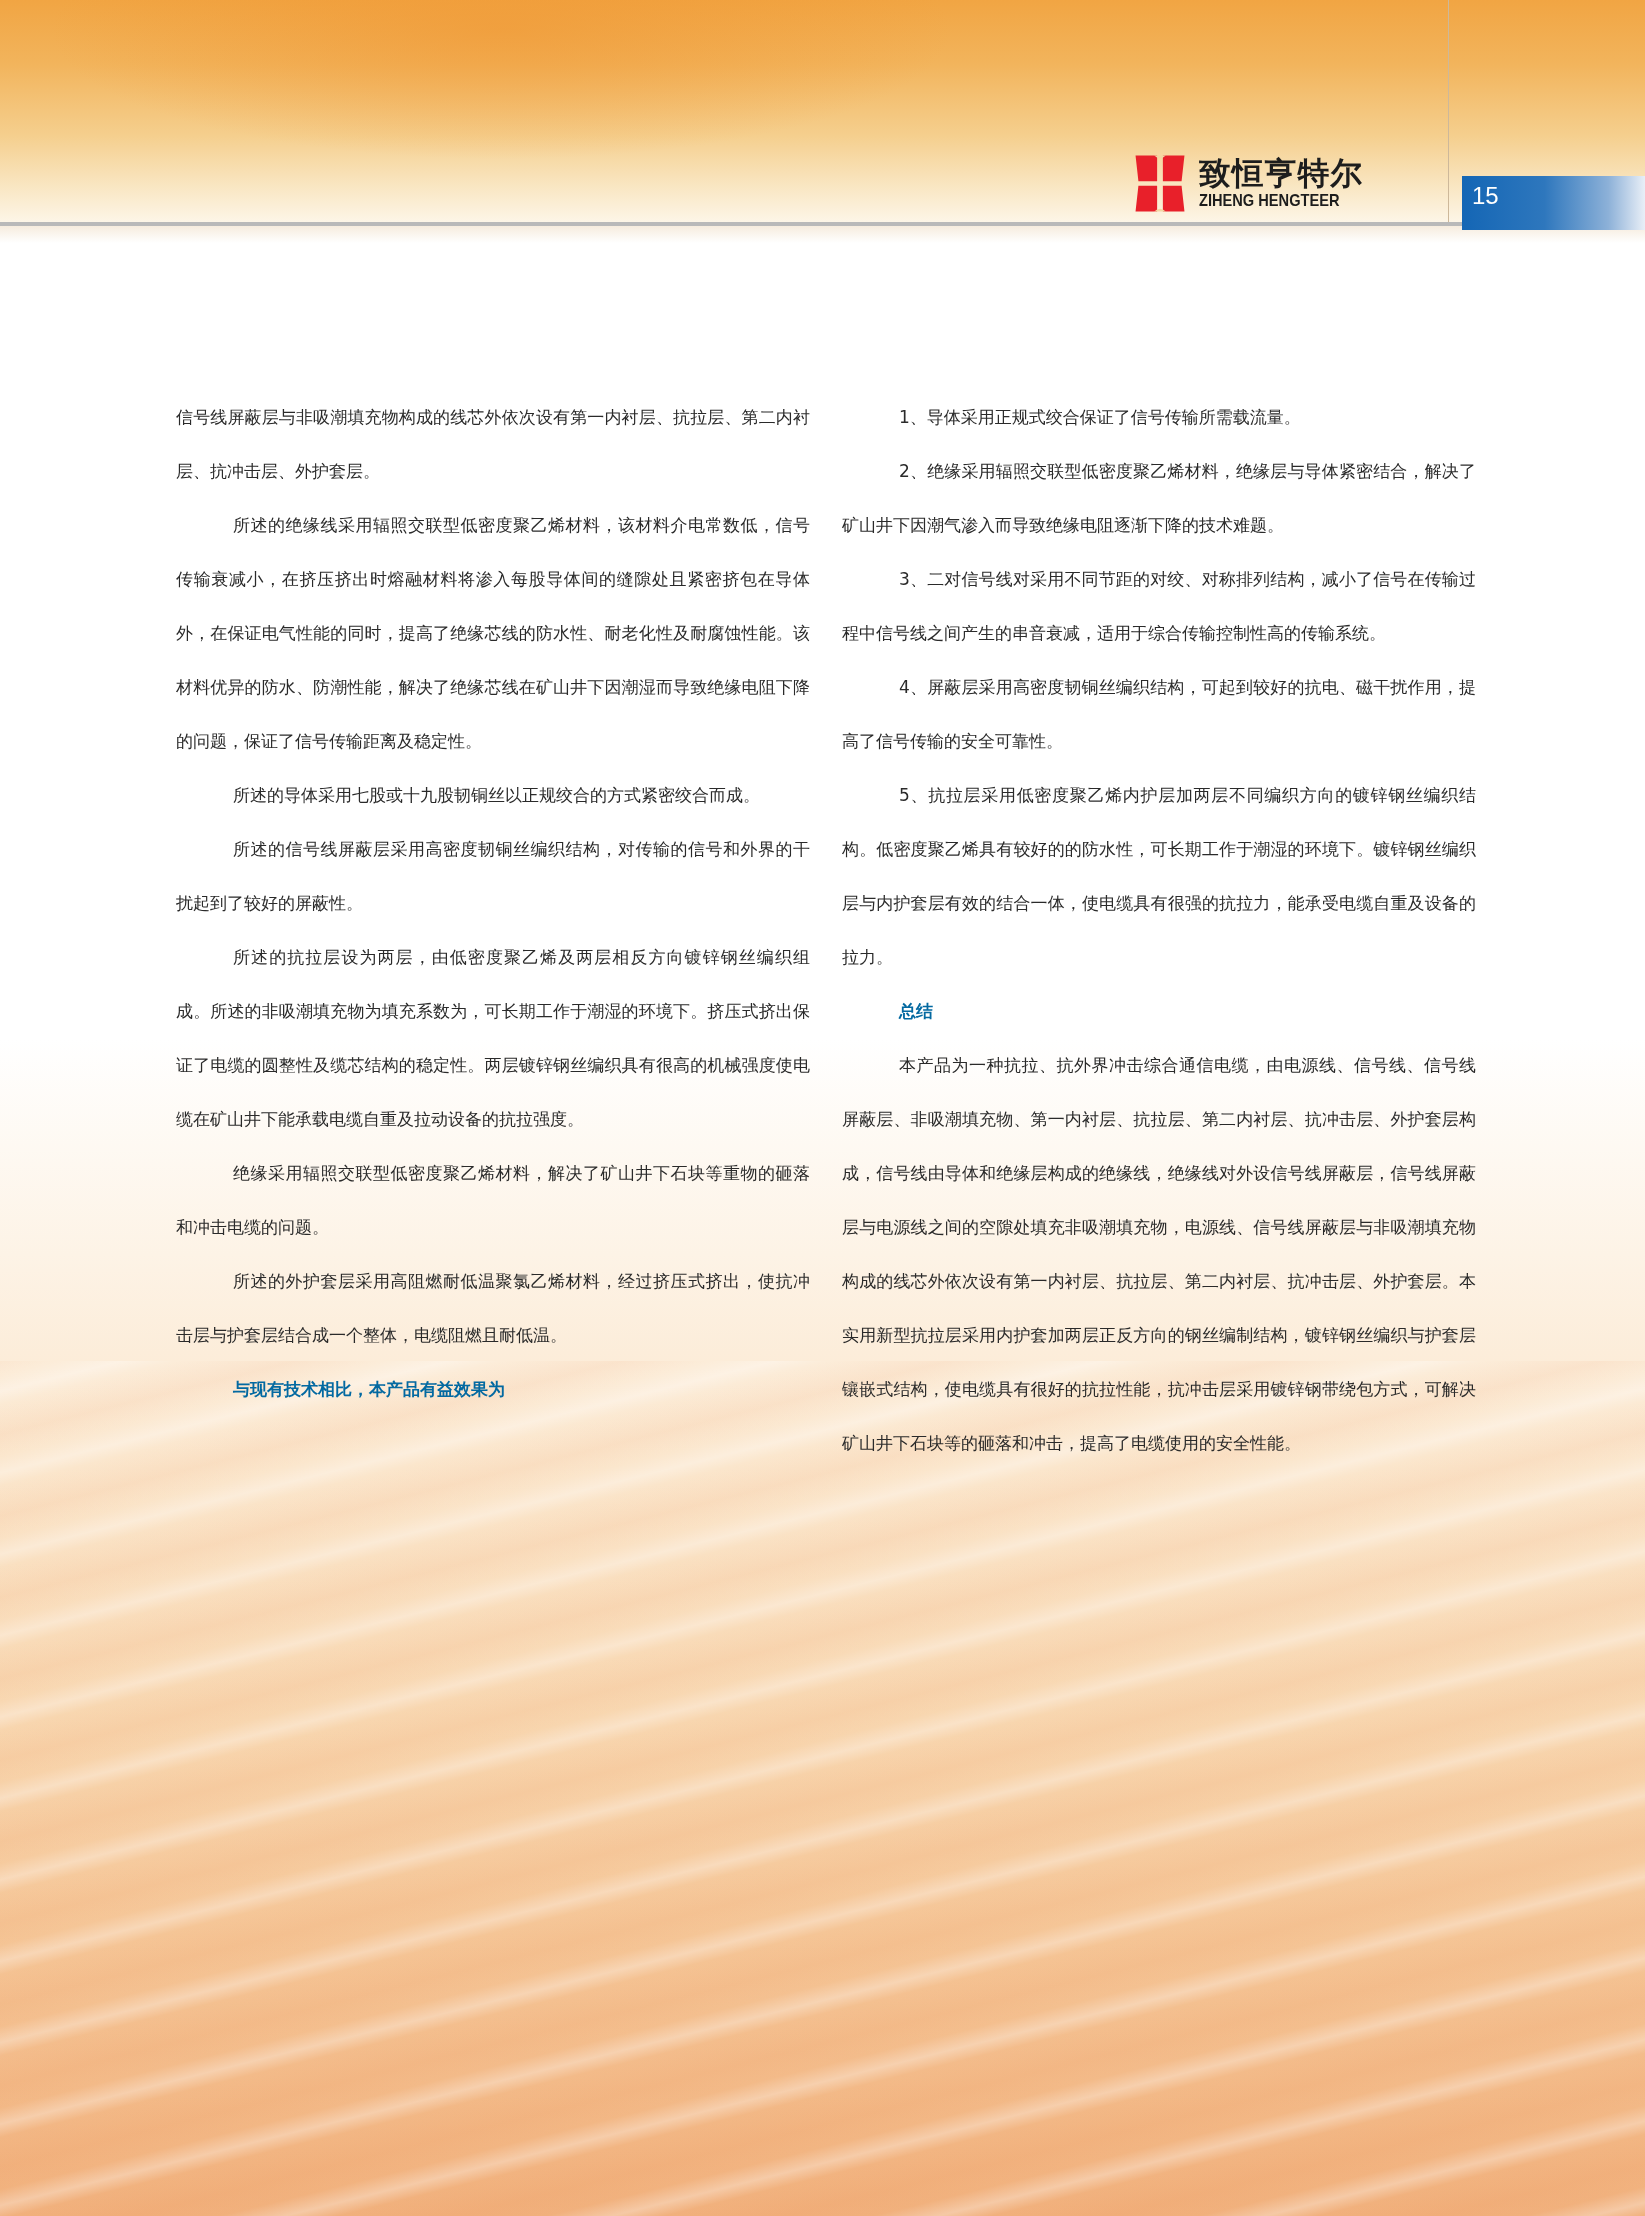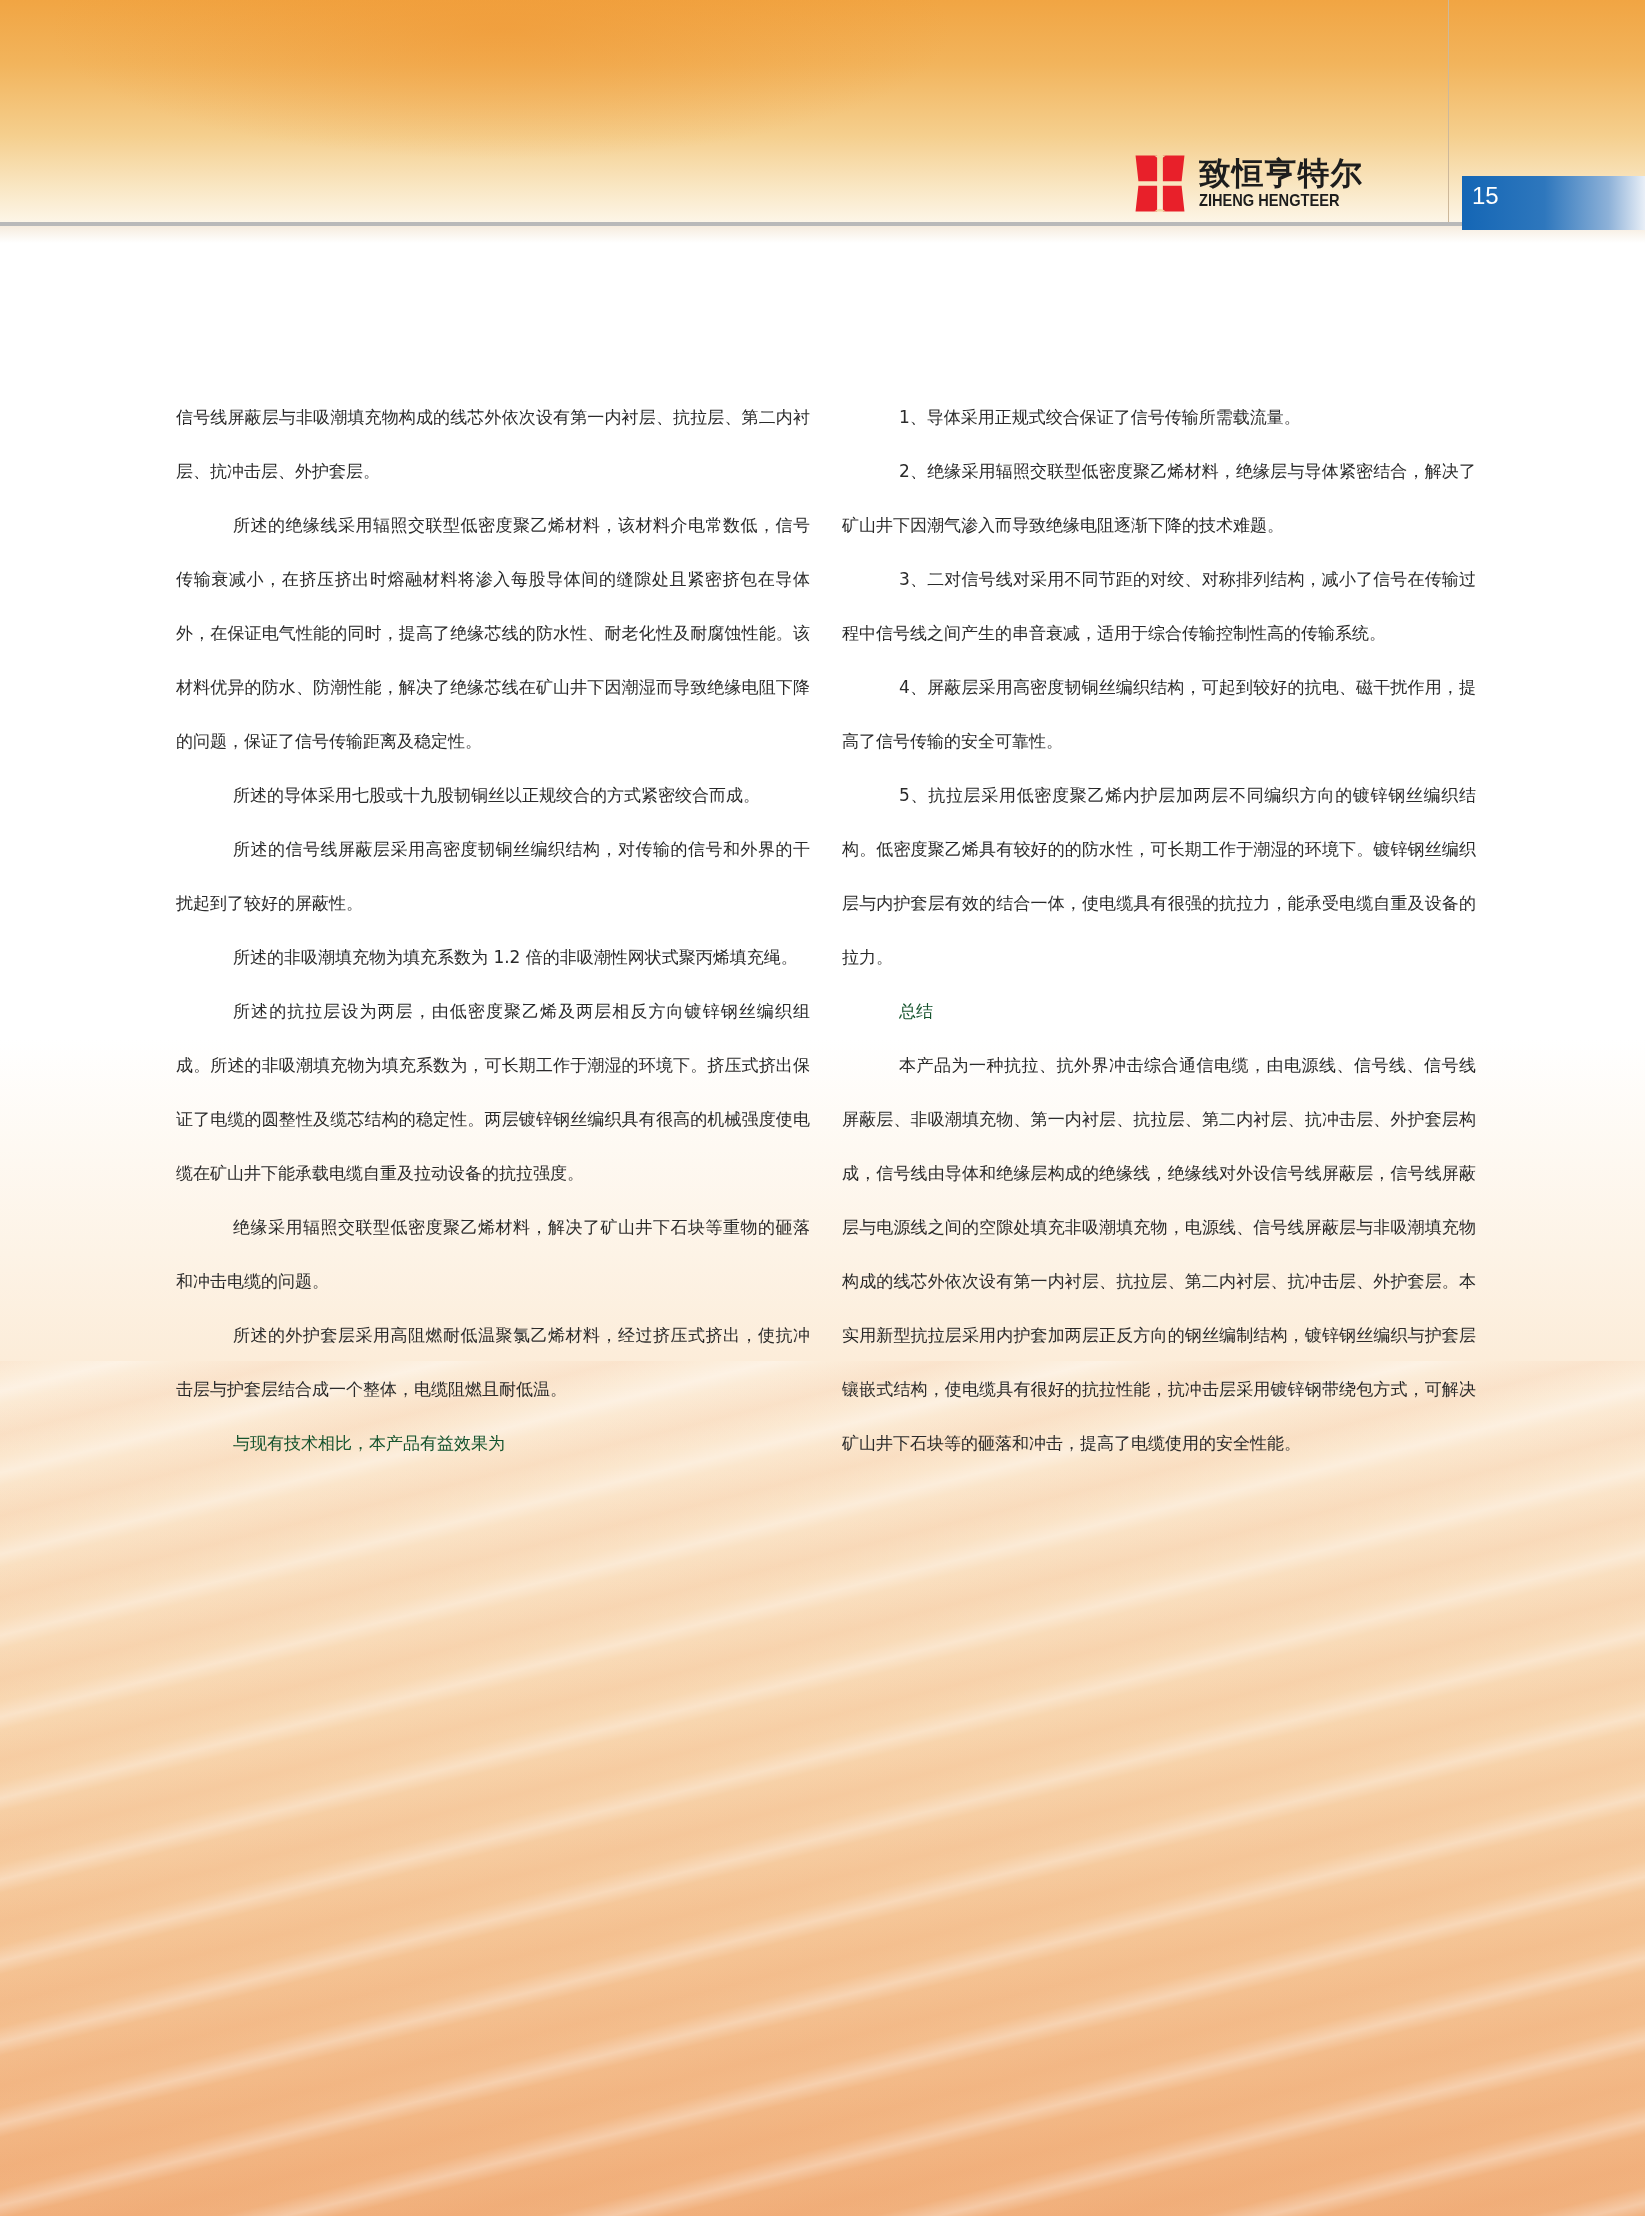--- a/index.html
+++ b/index.html
@@ -68,21 +68,21 @@
   
   .col {
     position:absolute; top:390px; width:634px;
     font-size:17px; line-height:54px; color:#2a2a2a;
     text-align:justify;
   }
   .col-left { left:176px; }
   .col-right { left:842px; }
   .col p { margin:0; }
   .col p.indent { text-indent:57px; }
-  .col p.heading { text-indent:57px; font-weight:normal; color:#14532d; }
+  .col p.heading { text-indent:57px; font-weight:bold; color:#0369a1; }
 </style>
 </head>
 <body>
 
 <div class="page-bg"></div>
 <div class="silk"></div>
 
 <div class="header"></div>
 <div class="header-divider"></div>
 <div class="header-line"></div>
@@ -104,21 +104,20 @@
   </div>
 </div>
 
 <div class="page-num">15</div>
 
 <div class="col col-left">
   <p>信号线屏蔽层与非吸潮填充物构成的线芯外依次设有第一内衬层、抗拉层、第二内衬层、抗冲击层、外护套层。</p>
   <p class="indent">所述的绝缘线采用辐照交联型低密度聚乙烯材料，该材料介电常数低，信号传输衰减小，在挤压挤出时熔融材料将渗入每股导体间的缝隙处且紧密挤包在导体外，在保证电气性能的同时，提高了绝缘芯线的防水性、耐老化性及耐腐蚀性能。该材料优异的防水、防潮性能，解决了绝缘芯线在矿山井下因潮湿而导致绝缘电阻下降的问题，保证了信号传输距离及稳定性。</p>
   <p class="indent">所述的导体采用七股或十九股韧铜丝以正规绞合的方式紧密绞合而成。</p>
   <p class="indent">所述的信号线屏蔽层采用高密度韧铜丝编织结构，对传输的信号和外界的干扰起到了较好的屏蔽性。</p>
-  <p class="indent">所述的非吸潮填充物为填充系数为 1.2 倍的非吸潮性网状式聚丙烯填充绳。</p>
   <p class="indent">所述的抗拉层设为两层，由低密度聚乙烯及两层相反方向镀锌钢丝编织组成。所述的非吸潮填充物为填充系数为，可长期工作于潮湿的环境下。挤压式挤出保证了电缆的圆整性及缆芯结构的稳定性。两层镀锌钢丝编织具有很高的机械强度使电缆在矿山井下能承载电缆自重及拉动设备的抗拉强度。</p>
   <p class="indent">绝缘采用辐照交联型低密度聚乙烯材料，解决了矿山井下石块等重物的砸落和冲击电缆的问题。</p>
   <p class="indent">所述的外护套层采用高阻燃耐低温聚氯乙烯材料，经过挤压式挤出，使抗冲击层与护套层结合成一个整体，电缆阻燃且耐低温。</p>
   <p class="heading">与现有技术相比，本产品有益效果为</p>
 </div>
 
 <div class="col col-right">
   <p class="indent">1、导体采用正规式绞合保证了信号传输所需载流量。</p>
   <p class="indent">2、绝缘采用辐照交联型低密度聚乙烯材料，绝缘层与导体紧密结合，解决了矿山井下因潮气渗入而导致绝缘电阻逐渐下降的技术难题。</p>
   <p class="indent">3、二对信号线对采用不同节距的对绞、对称排列结构，减小了信号在传输过程中信号线之间产生的串音衰减，适用于综合传输控制性高的传输系统。</p>

